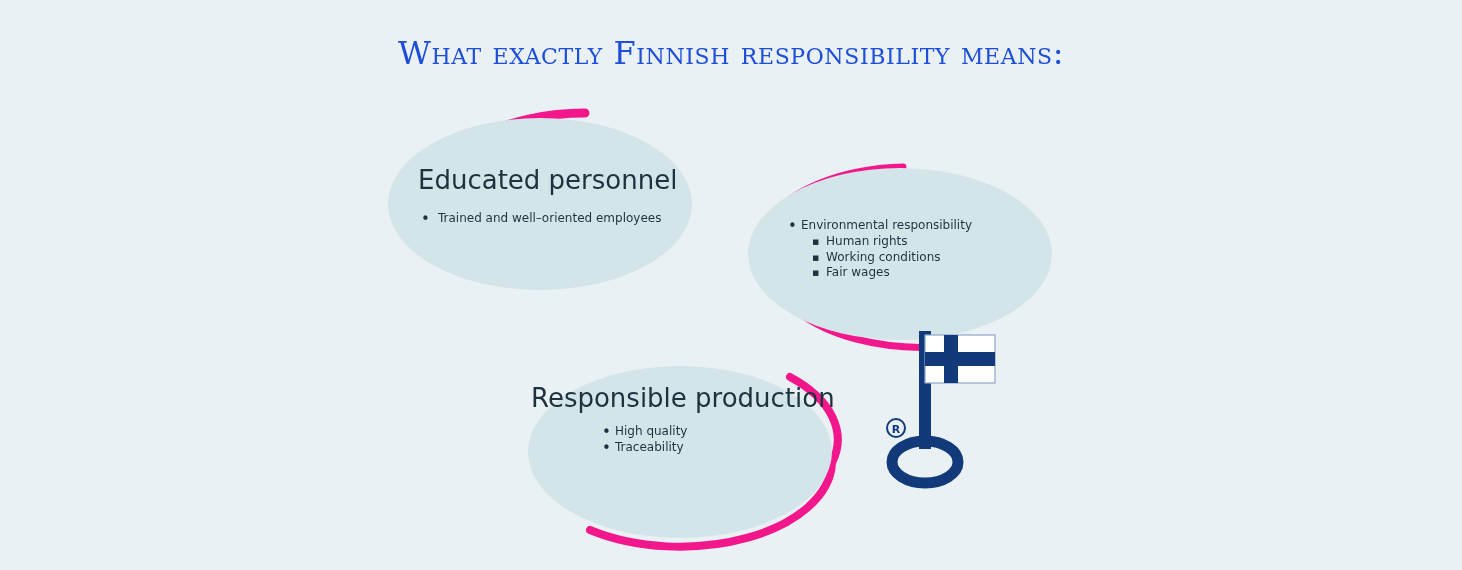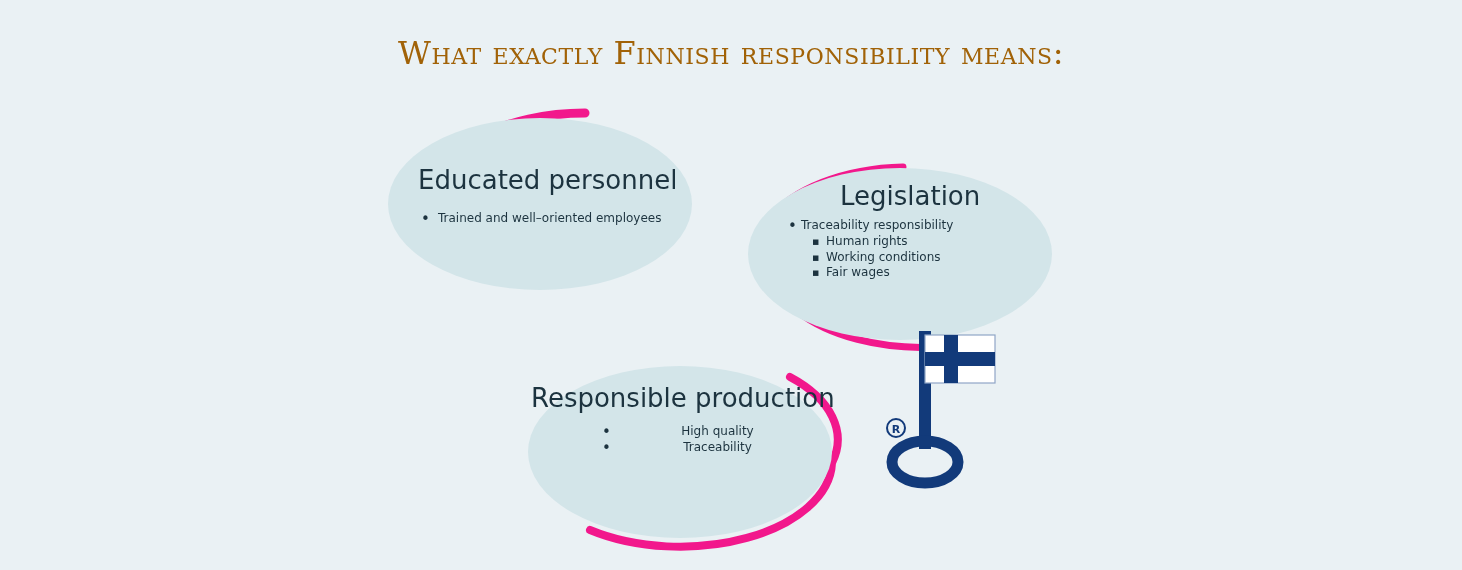--- a/index.html
+++ b/index.html
@@ -25,21 +25,21 @@
   .title {
     position: absolute;
     left: 0;
     top: 34px;
     width: 1462px;
     text-align: center;
     font-family: "DejaVu Serif", serif;
     font-variant: small-caps;
     font-size: 32px;
     letter-spacing: 0.6px;
-    color: #a16207;
+    color: #1d4ed8;
     white-space: nowrap;
   }
 
   
   .shape-layer {
     position: absolute;
     left: 0; top: 0;
     width: 1462px;
     height: 570px;
   }
@@ -91,21 +91,21 @@
   #b1-list  { left: 420px; top: 211px; width: 252px; }
   #b1-list li { padding-left: 18px; }
   #b1-list li::before { left: 1px; }
 
   
   #b2-title { left: 840px; top: 182px; }
   #b2-list  { left: 786px; top: 218px; width: 270px; }
 
   
   #b3-title { left: 531px; top: 384px; }
-  #b3-list  { left: 600px; top: 424px; width: 220px; text-align: center; }
+  #b3-list  { left: 600px; top: 424px; width: 220px; }
 
   .logo {
     position: absolute;
     left: 880px;
     top: 325px;
     width: 130px;
     height: 165px;
   }
 </style>
 </head>
@@ -125,23 +125,22 @@
 
     <path d="M 790 377 A 152 86 0 0 1 832 463 A 152 86 0 0 1 590 530" fill="none" stroke="#f2188c" stroke-width="8" stroke-linecap="round"></path>
     <ellipse cx="680" cy="452" rx="152" ry="86" fill="#d3e5e9"></ellipse>
   </svg>
 
   <div class="bubble-text bubble-title" id="b1-title">Educated personnel</div>
   <ul class="bullets bubble-text" id="b1-list">
     <li>Trained and well–oriented employees</li>
   </ul>
 
-  <div class="bubble-text bubble-title" id="b2-title">Legislation</div>
   <ul class="bullets bubble-text" id="b2-list">
-    <li>Traceability responsibility</li>
+    <li>Environmental responsibility</li>
     <li class="sub">Human rights</li>
     <li class="sub">Working conditions</li>
     <li class="sub">Fair wages</li>
   </ul>
 
   <div class="bubble-text bubble-title" id="b3-title">Responsible production</div>
   <ul class="bullets bubble-text" id="b3-list">
     <li>High quality</li>
     <li>Traceability</li>
   </ul>

